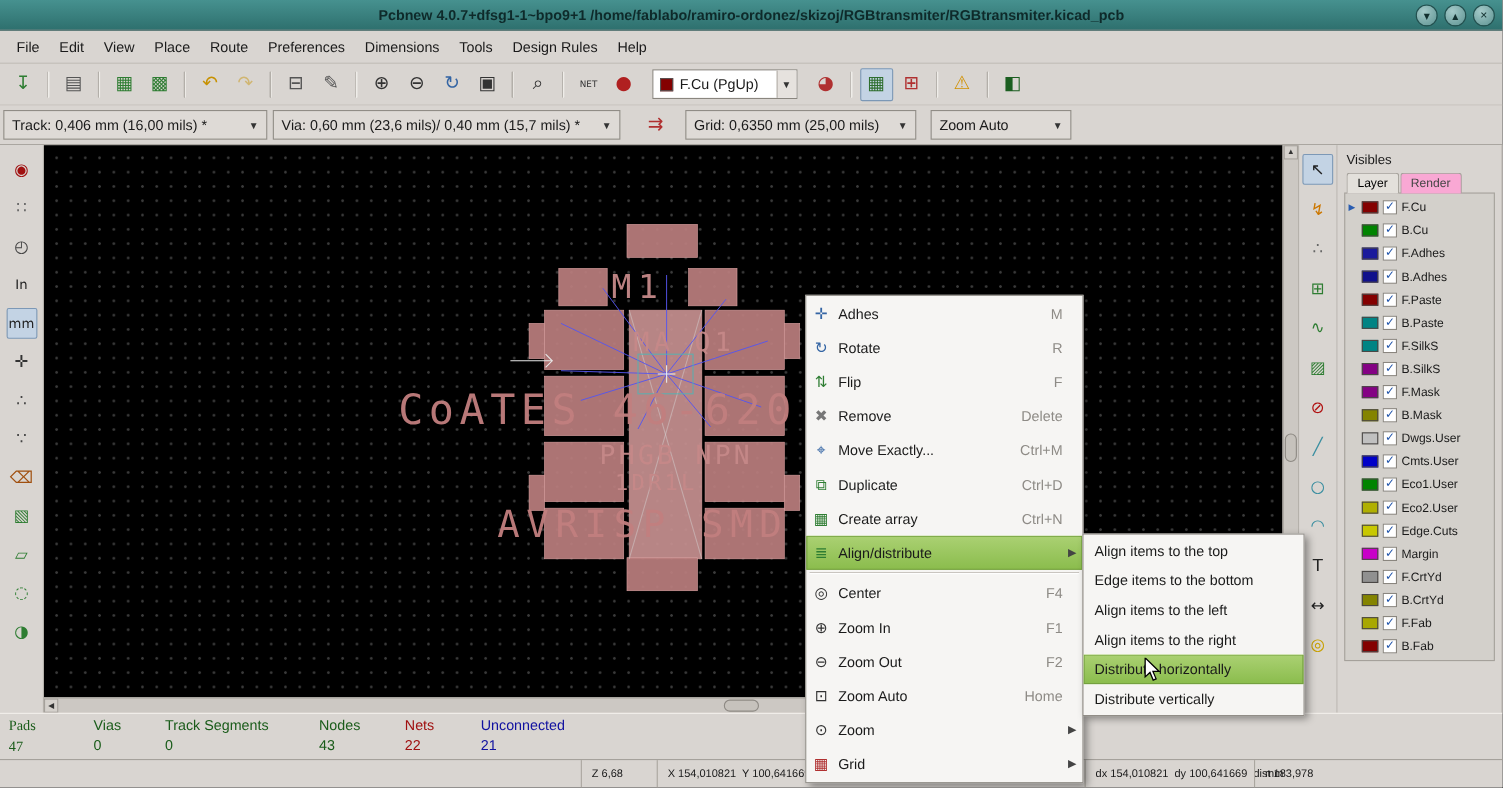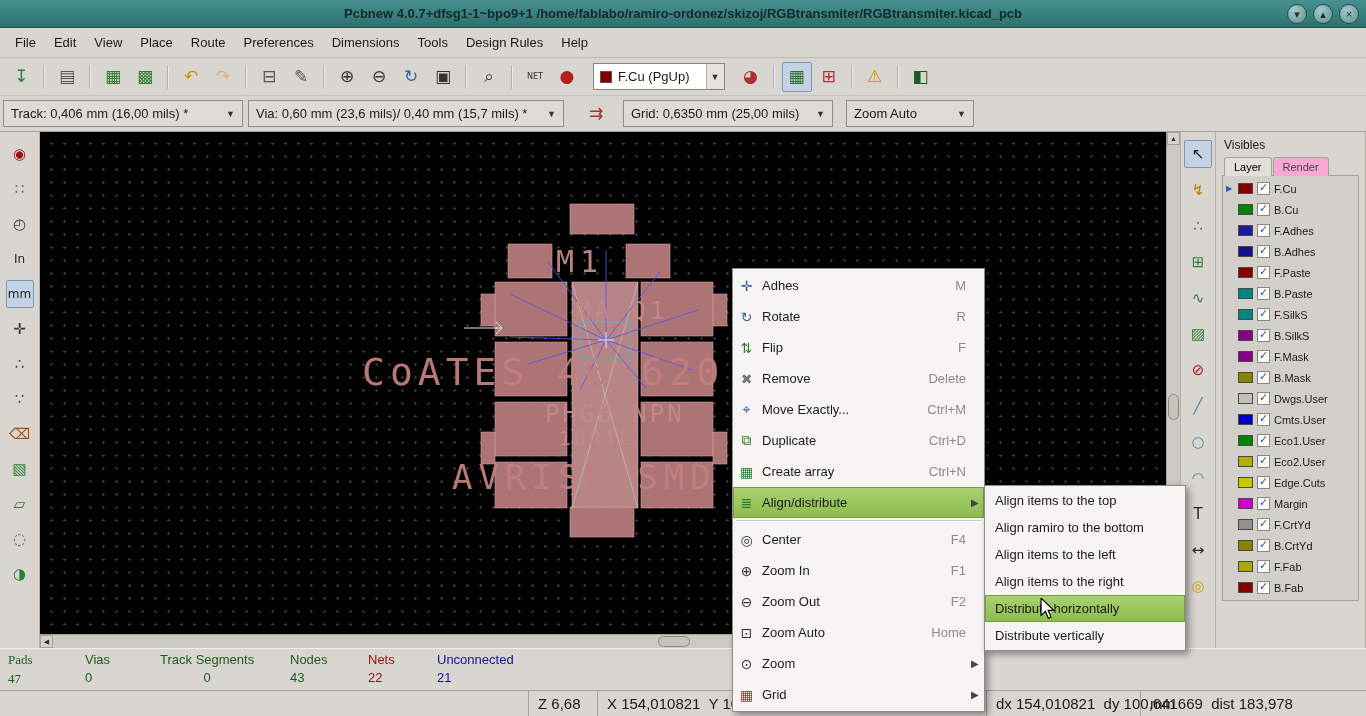--- a/index.html
+++ b/index.html
@@ -94,21 +94,21 @@
 
   
   .net-info{position:absolute;top:648px;left:0;width:1366px;height:42px;background:#d9d5d1;
             border-top:1px solid #f2f0ec}
   .ni-col{position:absolute;top:3px}
   .ni-label{font-size:13px}
   .ni-value{font-size:13px;margin-top:3px}
 
   .status-bar{position:absolute;top:690px;left:0;width:1366px;height:26px;background:#d9d5d1;
               border-top:1px solid #a5a19b}
-  .sb-field{position:absolute;top:0;height:26px;line-height:25px;font-size:15px;padding-left:9px;
+  .sb-field{position:absolute;top:0;height:26px;line-height:25px;font-size:10px;padding-left:9px;
             border-left:1px solid #aaa69f;white-space:pre}
 
   
   .context-menu{position:absolute;left:732px;top:268px;width:253px;background:#f6f5f3;
                 border:1px solid #918d87;box-shadow:3px 3px 7px rgba(0,0,0,.4);z-index:50;padding:1px 0}
   .cm-item{display:grid;grid-template-columns:27px 1fr auto 13px;align-items:center;height:31px;font-size:13px}
   .cm-icon{text-align:center;font-size:14px;font-family:"DejaVu Sans",sans-serif}
   .cm-label{padding-left:2px}
   .cm-shortcut{color:#8e8b86;padding-right:5px}
   .cm-sub{font-size:10px;color:#444;visibility:hidden}
@@ -668,21 +668,21 @@
       <div class="ni-col" style="left: 8px; color: rgb(26, 92, 26); font-family: Liberation Serif, serif;">
         <div class="ni-label">Pads</div>
         <div class="ni-value">47</div>
       </div>
 
       <div class="ni-col" style="left: 85px; color: rgb(26, 92, 26);">
         <div class="ni-label">Vias</div>
         <div class="ni-value">0</div>
       </div>
 
-      <div class="ni-col" style="left: 160px; color: rgb(26, 92, 26); text-align: center;">
+      <div class="ni-col" style="left: 150px; color: rgb(26, 92, 26);">
         <div class="ni-label">Track Segments</div>
         <div class="ni-value">0</div>
       </div>
 
       <div class="ni-col" style="left: 290px; color: rgb(26, 92, 26);">
         <div class="ni-label">Nodes</div>
         <div class="ni-value">43</div>
       </div>
 
       <div class="ni-col" style="left: 368px; color: rgb(160, 16, 16);">
@@ -812,21 +812,21 @@
         <span class="cm-label">Grid</span>
         <span class="cm-shortcut"></span>
         <span class="cm-sub">▶</span>
       </div>
     </div>
 
   <div class="submenu-menu">
 
       <div class="sm-item">Align items to the top</div>
 
-      <div class="sm-item">Align ramiro to the bottom</div>
+      <div class="sm-item">Edge items to the bottom</div>
 
       <div class="sm-item">Align items to the left</div>
 
       <div class="sm-item">Align items to the right</div>
 
       <div class="sm-item highlighted">Distribute horizontally</div>
 
       <div class="sm-item">Distribute vertically</div>
     </div>
 

